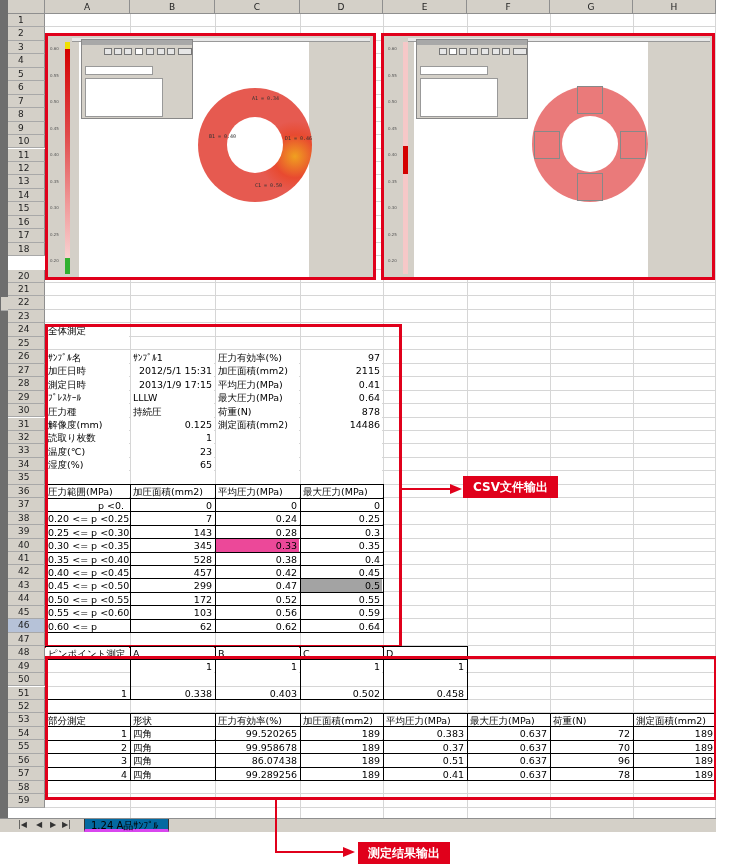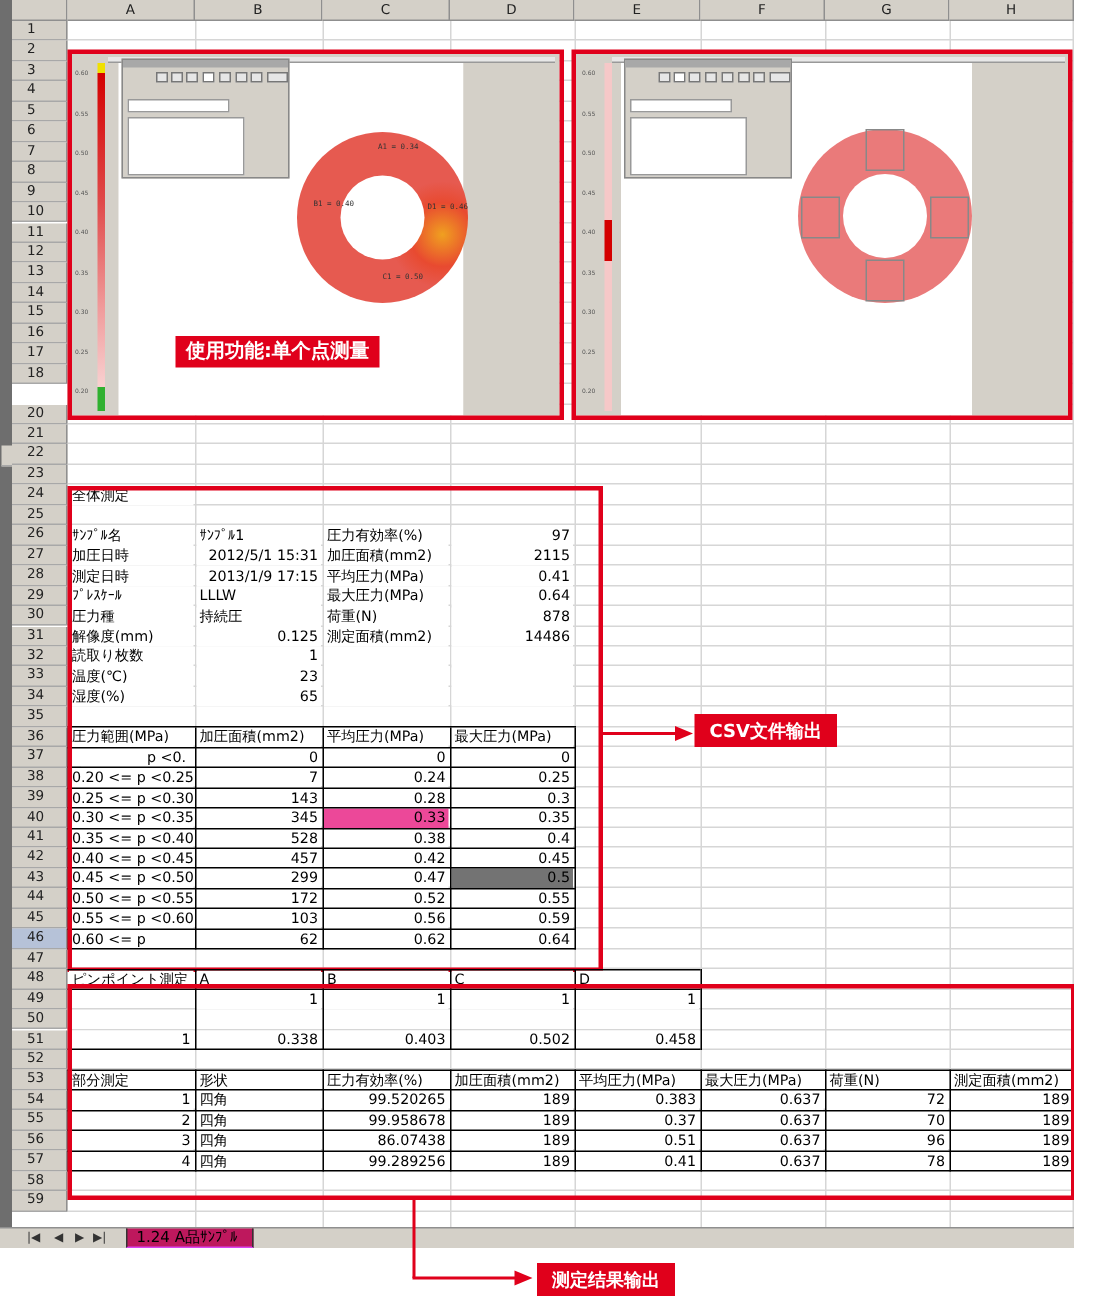--- a/index.html
+++ b/index.html
@@ -30,22 +30,22 @@
   .shot .dtable { position: absolute; background: #fff; border: 1px solid #999; }
   .donut { position: absolute; border-radius: 50%; }
   .donut-hole { position: absolute; border-radius: 50%; background: #fff; }
   .annot { position: absolute; font-size: 5px; color: #333; font-family: "DejaVu Sans Mono", monospace; white-space: nowrap; }
   .caption { position: absolute; background: #e0001b; color: #fff; font-weight: bold; font-size: 13px; line-height: 17px; padding: 2px 7px; white-space: nowrap; }
   .callout { position: absolute; background: #e0001b; color: #fff; font-weight: bold; font-size: 12px; line-height: 22px; padding: 0 10px; white-space: nowrap; }
   .arrowline { position: absolute; background: #e0001b; }
   .arrowhead { position: absolute; width: 0; height: 0; border-top: 5px solid transparent; border-bottom: 5px solid transparent; border-left: 12px solid #e0001b; }
   .tabbar { position: absolute; left: 0; top: 832px; width: 716px; height: 14px; background: #d4d0c8; border-top: 1px solid #8f8f8f; }
   .tabbar .nav { position: absolute; top: 1px; font-size: 8px; color: #333; }
-  .sheettab { position: absolute; left: 84px; top: 0; height: 13px; background: #be185d; padding: 0 10px 0 6px; font-size: 10px; line-height: 13px;
-              border-left: 1px solid #333; border-right: 1px solid #333; border-bottom: 1px solid #d946ef; }
+  .sheettab { position: absolute; left: 84px; top: 0; height: 13px; background: #0369a1; padding: 0 10px 0 6px; font-size: 10px; line-height: 13px;
+              border-left: 1px solid #333; border-right: 1px solid #333; border-bottom: 3px solid #d946ef; }
 </style>
 </head>
 <body>
 
 <div class="sheet">
   <div class="leftbar"></div>
   <div class="corner" style="left:8px;width:37px;"></div>
 
   <div class="colhead" style="left:45px;width:85px;">A</div>
   <div class="colhead" style="left:130px;width:85px;">B</div>
@@ -214,21 +214,20 @@
       <div class="tbtn" style="left:96px;top:8px;width:14px;"></div>
       <div class="dtable" style="left:3px;top:26px;width:68px;height:9px;"></div>
       <div class="dtable" style="left:3px;top:38px;width:78px;height:39px;"></div>
     </div>
     <div class="donut" style="left:153px;top:52px;width:114px;height:114px;background:radial-gradient(circle at 85% 60%, #f0a020 0%, #e84a30 18%, transparent 30%), #e65a50;"></div>
     <div class="donut-hole" style="left:182px;top:81px;width:56px;height:56px;"></div>
     <div class="annot" style="left:207px;top:59px;">A1 = 0.34</div>
     <div class="annot" style="left:164px;top:97px;">B1 = 0.40</div>
     <div class="annot" style="left:240px;top:99px;">D1 = 0.46</div>
     <div class="annot" style="left:210px;top:146px;">C1 = 0.50</div>
-    <div class="caption" style="left:72px;top:188px;">使用功能:单个点测量</div>
   </div>
   <div class="redbox" style="left:45px;top:33px;width:331px;height:247px;"></div>
 
   <div class="shot" style="left:384px;top:36px;width:328px;height:241px;">
     <div style="position:absolute;left:24px;top:2px;width:302px;height:4px;background:#e8e8e8;border-bottom:1px solid #999;"></div>
     <div class="scale" style="left:19px;top:6px;height:232px;background:linear-gradient(to bottom,#f6c8c8 0%,#f6c8c8 45%,#d40000 45%,#d40000 57%,#f6c8c8 57%,#f6c8c8 100%);"></div>
     <div id="rightScale">
         <div class="ticklabel" style="left: 4px; top: 10px;">0.60</div>
         <div class="ticklabel" style="left: 4px; top: 36.5px;">0.55</div>
         <div class="ticklabel" style="left: 4px; top: 63px;">0.50</div>
@@ -325,21 +324,21 @@
       <div class="cell r" style="top: 552.5px; left: 131px; width: 83px; background: rgb(255, 255, 255);">528</div>
       <div class="cell r" style="top: 552.5px; left: 216px; width: 83px; background: rgb(255, 255, 255);">0.38</div>
       <div class="cell r" style="top: 552.5px; left: 301px; width: 81px; background: rgb(255, 255, 255);">0.4</div>
       <div class="cell" style="top: 565.95px; left: 46px; width: 83px; background: rgb(255, 255, 255);">0.40 &lt;= p &lt;0.45</div>
       <div class="cell r" style="top: 565.95px; left: 131px; width: 83px; background: rgb(255, 255, 255);">457</div>
       <div class="cell r" style="top: 565.95px; left: 216px; width: 83px; background: rgb(255, 255, 255);">0.42</div>
       <div class="cell r" style="top: 565.95px; left: 301px; width: 81px; background: rgb(255, 255, 255);">0.45</div>
       <div class="cell" style="top: 579.4px; left: 46px; width: 83px; background: rgb(255, 255, 255);">0.45 &lt;= p &lt;0.50</div>
       <div class="cell r" style="top: 579.4px; left: 131px; width: 83px; background: rgb(255, 255, 255);">299</div>
       <div class="cell r" style="top: 579.4px; left: 216px; width: 83px; background: rgb(255, 255, 255);">0.47</div>
-      <div class="cell r" style="top: 579.4px; left: 301px; width: 81px; background: #737373;">0.5</div>
+      <div class="cell r" style="top: 579.4px; left: 301px; width: 81px; background: #a3a3a3;">0.5</div>
       <div class="cell" style="top: 592.85px; left: 46px; width: 83px; background: rgb(255, 255, 255);">0.50 &lt;= p &lt;0.55</div>
       <div class="cell r" style="top: 592.85px; left: 131px; width: 83px; background: rgb(255, 255, 255);">172</div>
       <div class="cell r" style="top: 592.85px; left: 216px; width: 83px; background: rgb(255, 255, 255);">0.52</div>
       <div class="cell r" style="top: 592.85px; left: 301px; width: 81px; background: rgb(255, 255, 255);">0.55</div>
       <div class="cell" style="top: 606.3px; left: 46px; width: 83px; background: rgb(255, 255, 255);">0.55 &lt;= p &lt;0.60</div>
       <div class="cell r" style="top: 606.3px; left: 131px; width: 83px; background: rgb(255, 255, 255);">103</div>
       <div class="cell r" style="top: 606.3px; left: 216px; width: 83px; background: rgb(255, 255, 255);">0.56</div>
       <div class="cell r" style="top: 606.3px; left: 301px; width: 81px; background: rgb(255, 255, 255);">0.59</div>
       <div class="cell" style="top: 619.75px; left: 46px; width: 83px; background: rgb(255, 255, 255);">0.60 &lt;= p</div>
       <div class="cell r" style="top: 619.75px; left: 131px; width: 83px; background: rgb(255, 255, 255);">62</div>

